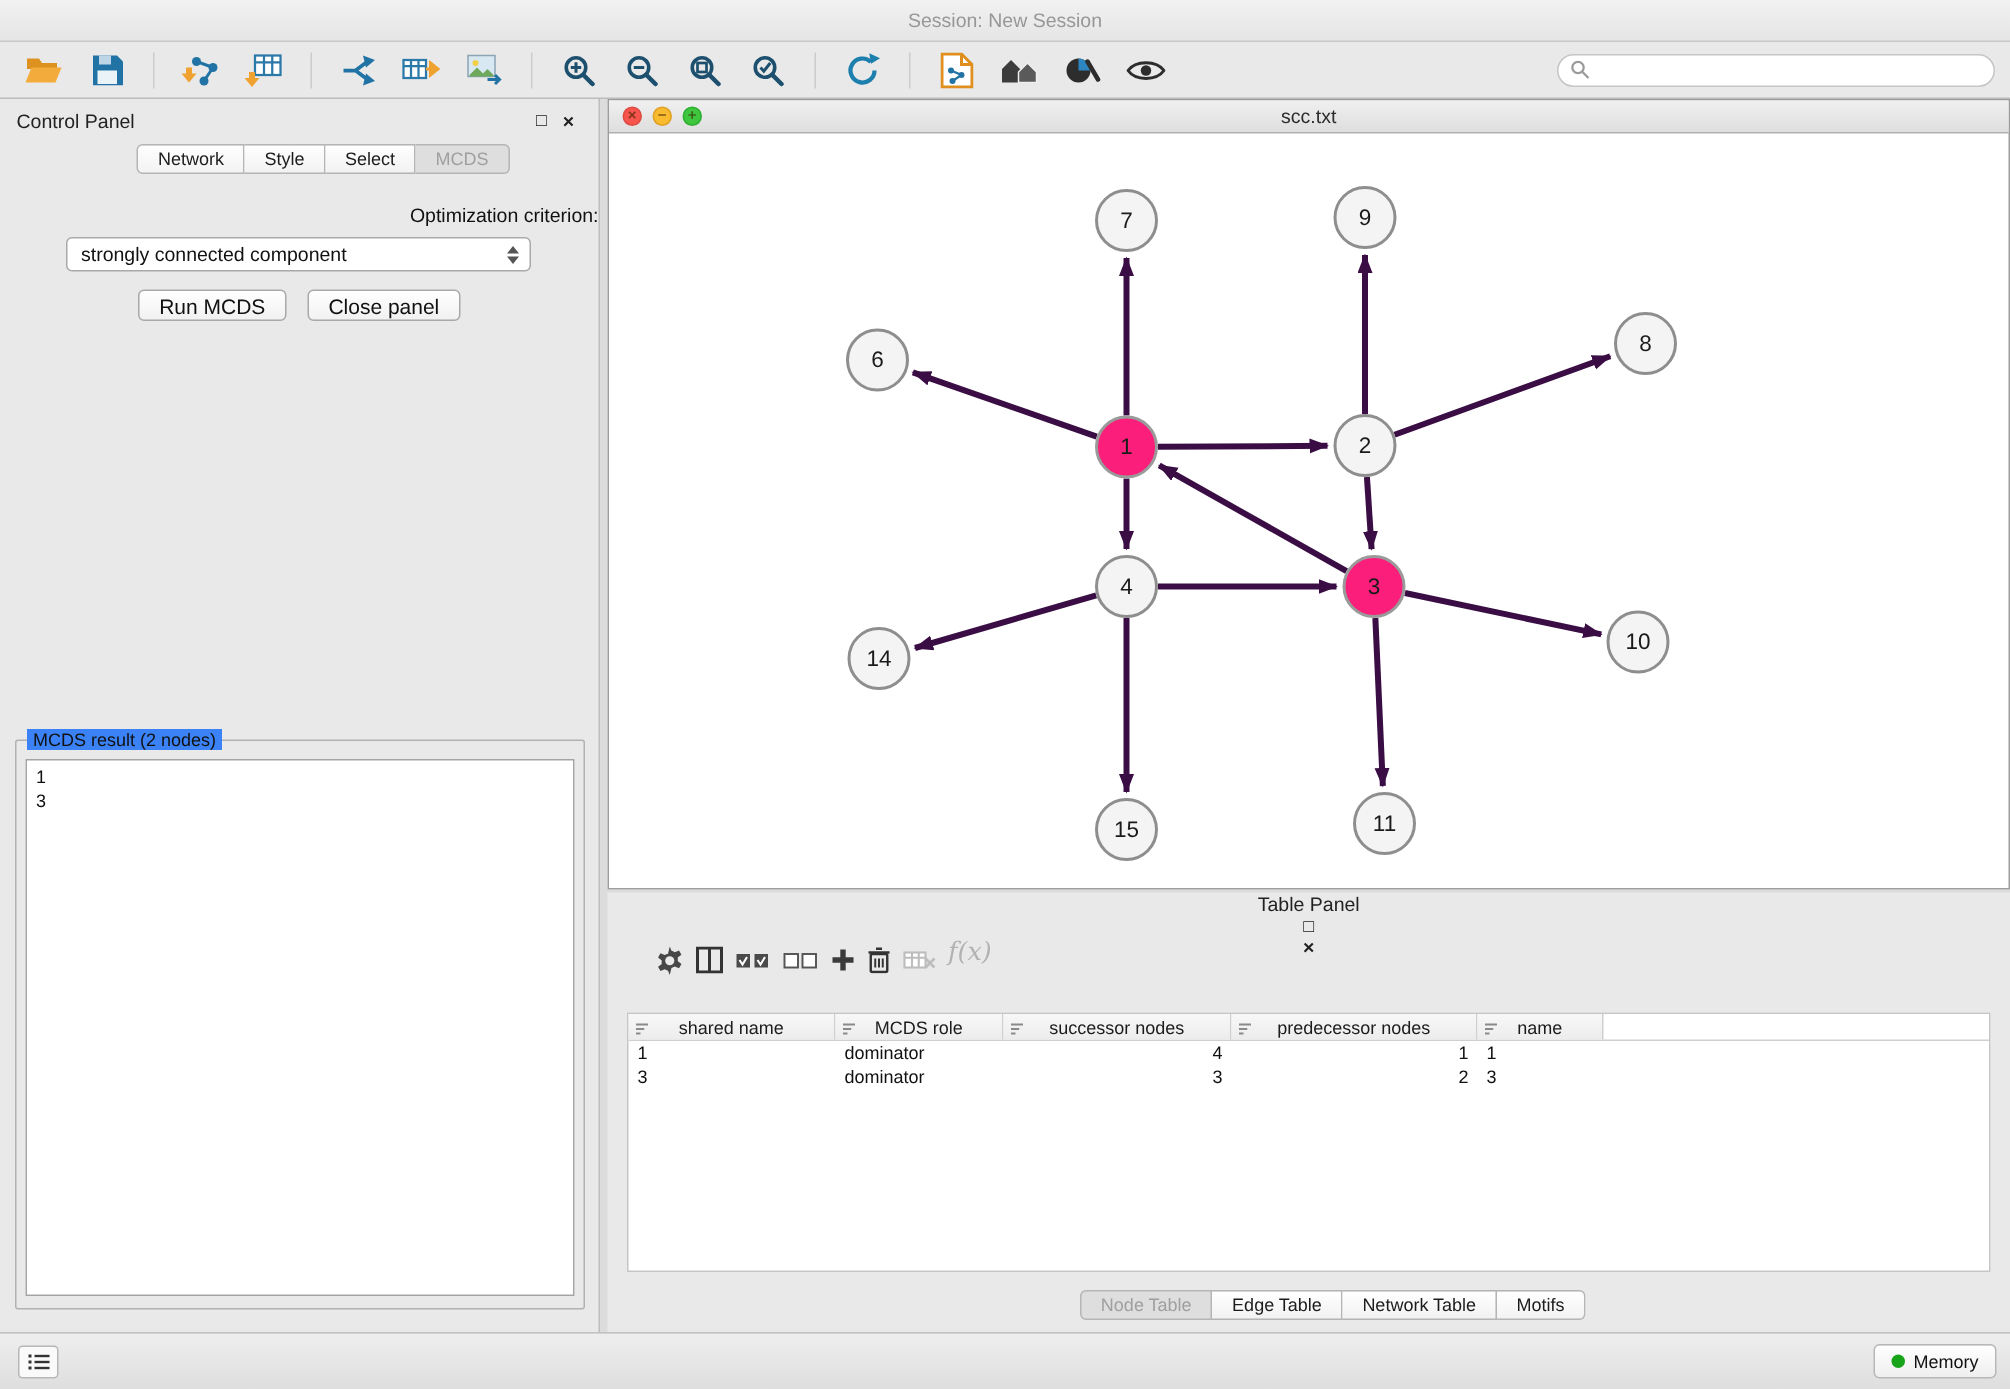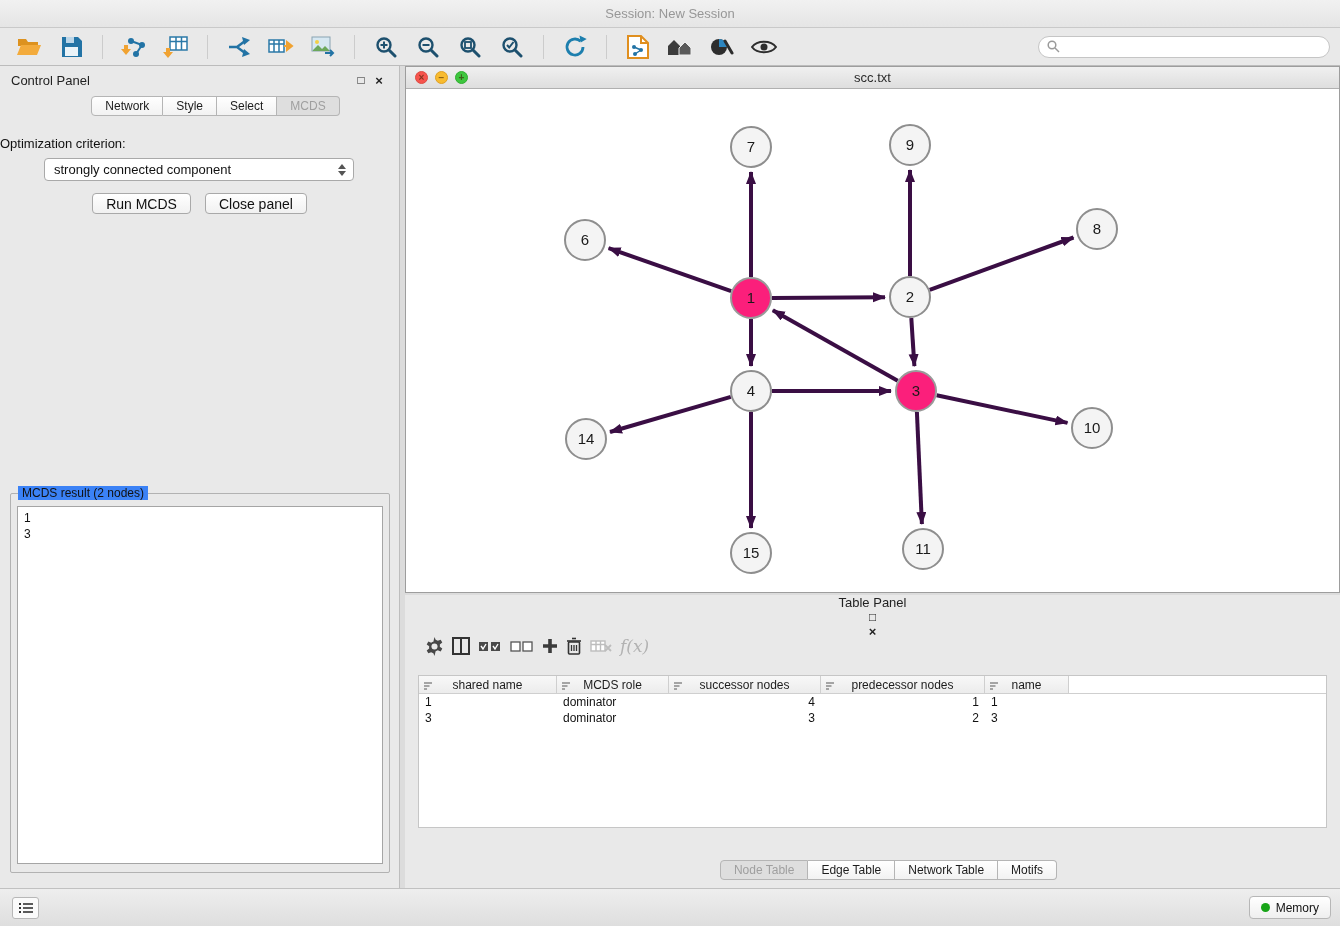--- a/index.html
+++ b/index.html
@@ -33,21 +33,21 @@
   .panel-btn.sq { font-weight:normal; font-size:12px; }
 
   .seg-tabs { display:flex; justify-content:center; margin-top:2px; }
   .seg-tab { height:20px; line-height:18px; padding:0 13px; font-size:12px;
     background:linear-gradient(#ffffff,#f2f2f2); border:1px solid #b5b5b5; border-left:none;
     color:#1c1c1c; }
   .seg-tab:first-child { border-left:1px solid #b5b5b5; border-radius:4px 0 0 4px;margin-left:32px; }
   .seg-tab:last-child { border-radius:0 4px 4px 0; }
   .seg-tab.active { background:#dedede; color:#9f9f9f; }
 
-  .opt-label { position:absolute; top:70px; width:100%; text-align:left;
+  .opt-label { position:absolute; top:70px; width:100%; text-align:right;
     font-size:13px; color:#111; }
   .dropdown { position:absolute; left:44px; top:92px; width:310px; height:23px;
     background:#fff; border:1px solid #a9a9a9; border-radius:4px; font-size:13px;
     display:flex; align-items:center; padding:0 22px 0 9px; color:#111; }
   .dd-arrows { position:absolute; right:7px; top:5px; display:flex; flex-direction:column; gap:2px; }
   .dd-arrows .up { width:0; height:0; border-left:4px solid transparent;
     border-right:4px solid transparent; border-bottom:5px solid #555; }
   .dd-arrows .down { width:0; height:0; border-left:4px solid transparent;
     border-right:4px solid transparent; border-top:5px solid #555; }
   .btn-row { position:absolute; top:127px; width:100%; display:flex;
@@ -75,24 +75,24 @@
   .light.red { background:#f6544d; border:1px solid #dd4b42; }
   .light.yellow { background:#f8bb2f; border:1px solid #dfa023; }
   .light.green { background:#3ec63e; border:1px solid #2fae30; }
   .net-canvas { display:block; }
 
   
   .table-panel { position:absolute; left:405px; top:595px; width:935px; height:293px;
     background:#e9e9e9; }
   .tp-header { height:26px; display:flex; align-items:center; padding:0 12px;
     font-size:13px; color:#222;flex-direction:column; }
-  .tp-toolbar { position:absolute; top:30px; left:20px; height:42px; display:flex;
-    gap:8px; align-items:center; }
+  .tp-toolbar { position:absolute; top:30px; left:32px; height:42px; display:flex;
+    gap:8px; align-items:flex-start; }
   .fx { font-family:"DejaVu Serif", serif; font-style:italic; font-size:17px; color:#b2b2b2; }
-  .tp-table { position:absolute; left:13px; right:13px; top:80px; height:153px;
+  .tp-table { position:absolute; left:13px; right:13px; top:80px; height:173px;
     background:#fff; border:1px solid #c6c6c6; overflow:hidden; }
   .tp-head { display:flex; height:18px; border-bottom:1px solid #cfcfcf; }
   .tp-col { position:relative; display:flex; align-items:center; justify-content:center;
     font-size:12px; color:#1c1c1c; background:linear-gradient(#f8f8f8,#ececec);
     border-right:1px solid #cfcfcf; }
   .tp-col .sort-ic { position:absolute; left:4px; top:4px; }
   .tp-row { display:flex; height:16px; font-size:12px; color:#111; }
   .tp-cell { padding:0 6px; overflow:hidden; white-space:nowrap; line-height:16px; }
   .tp-tabs { position:absolute; bottom:8px; width:100%; display:flex; justify-content:center; }
 

